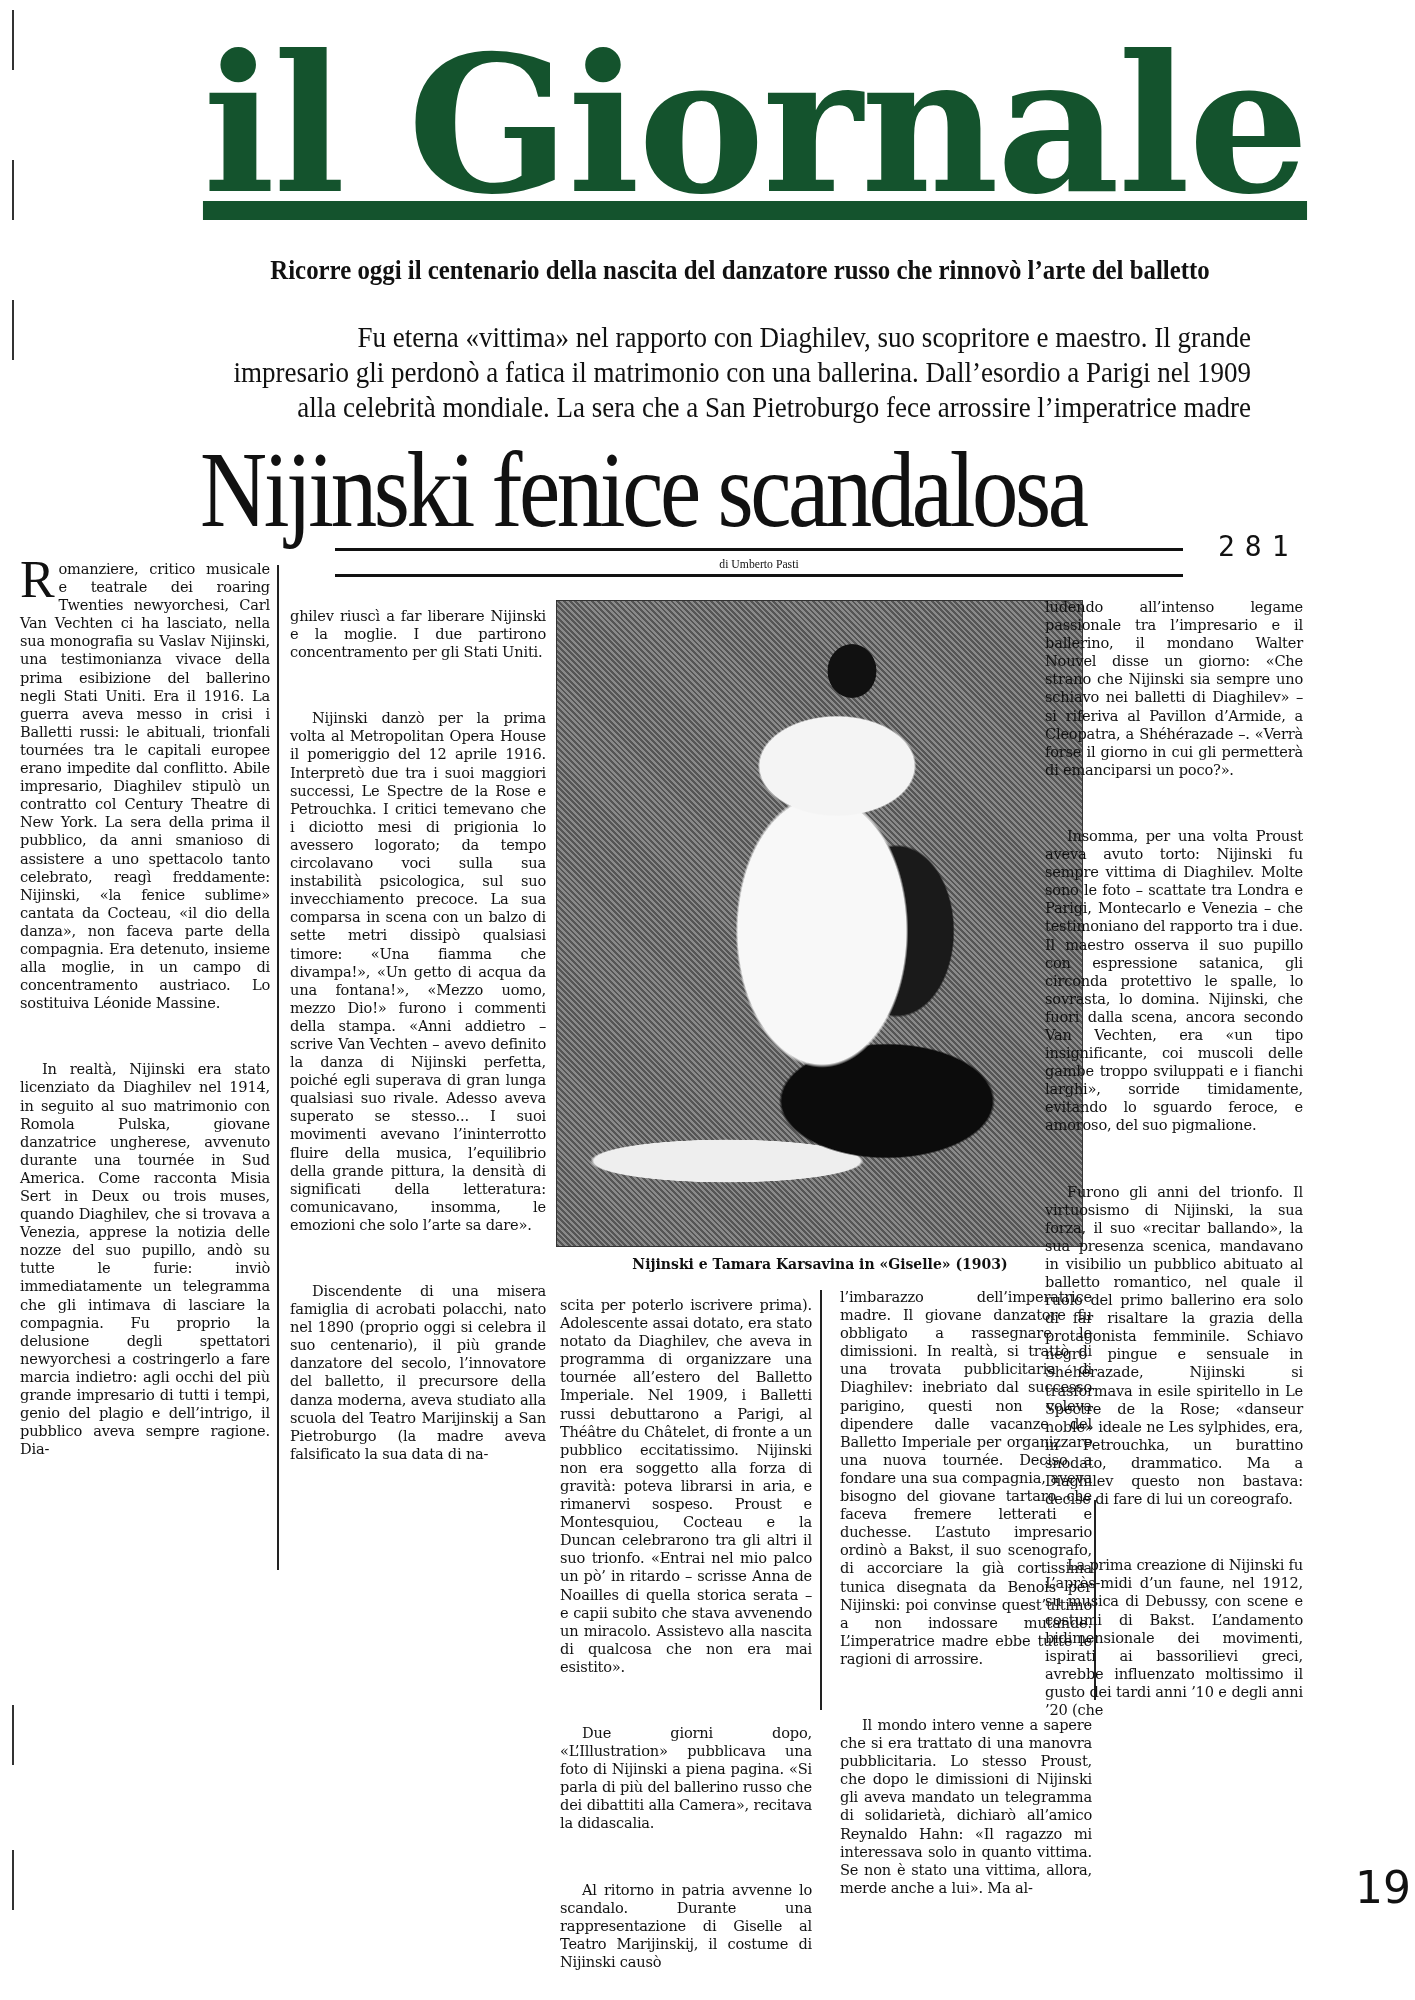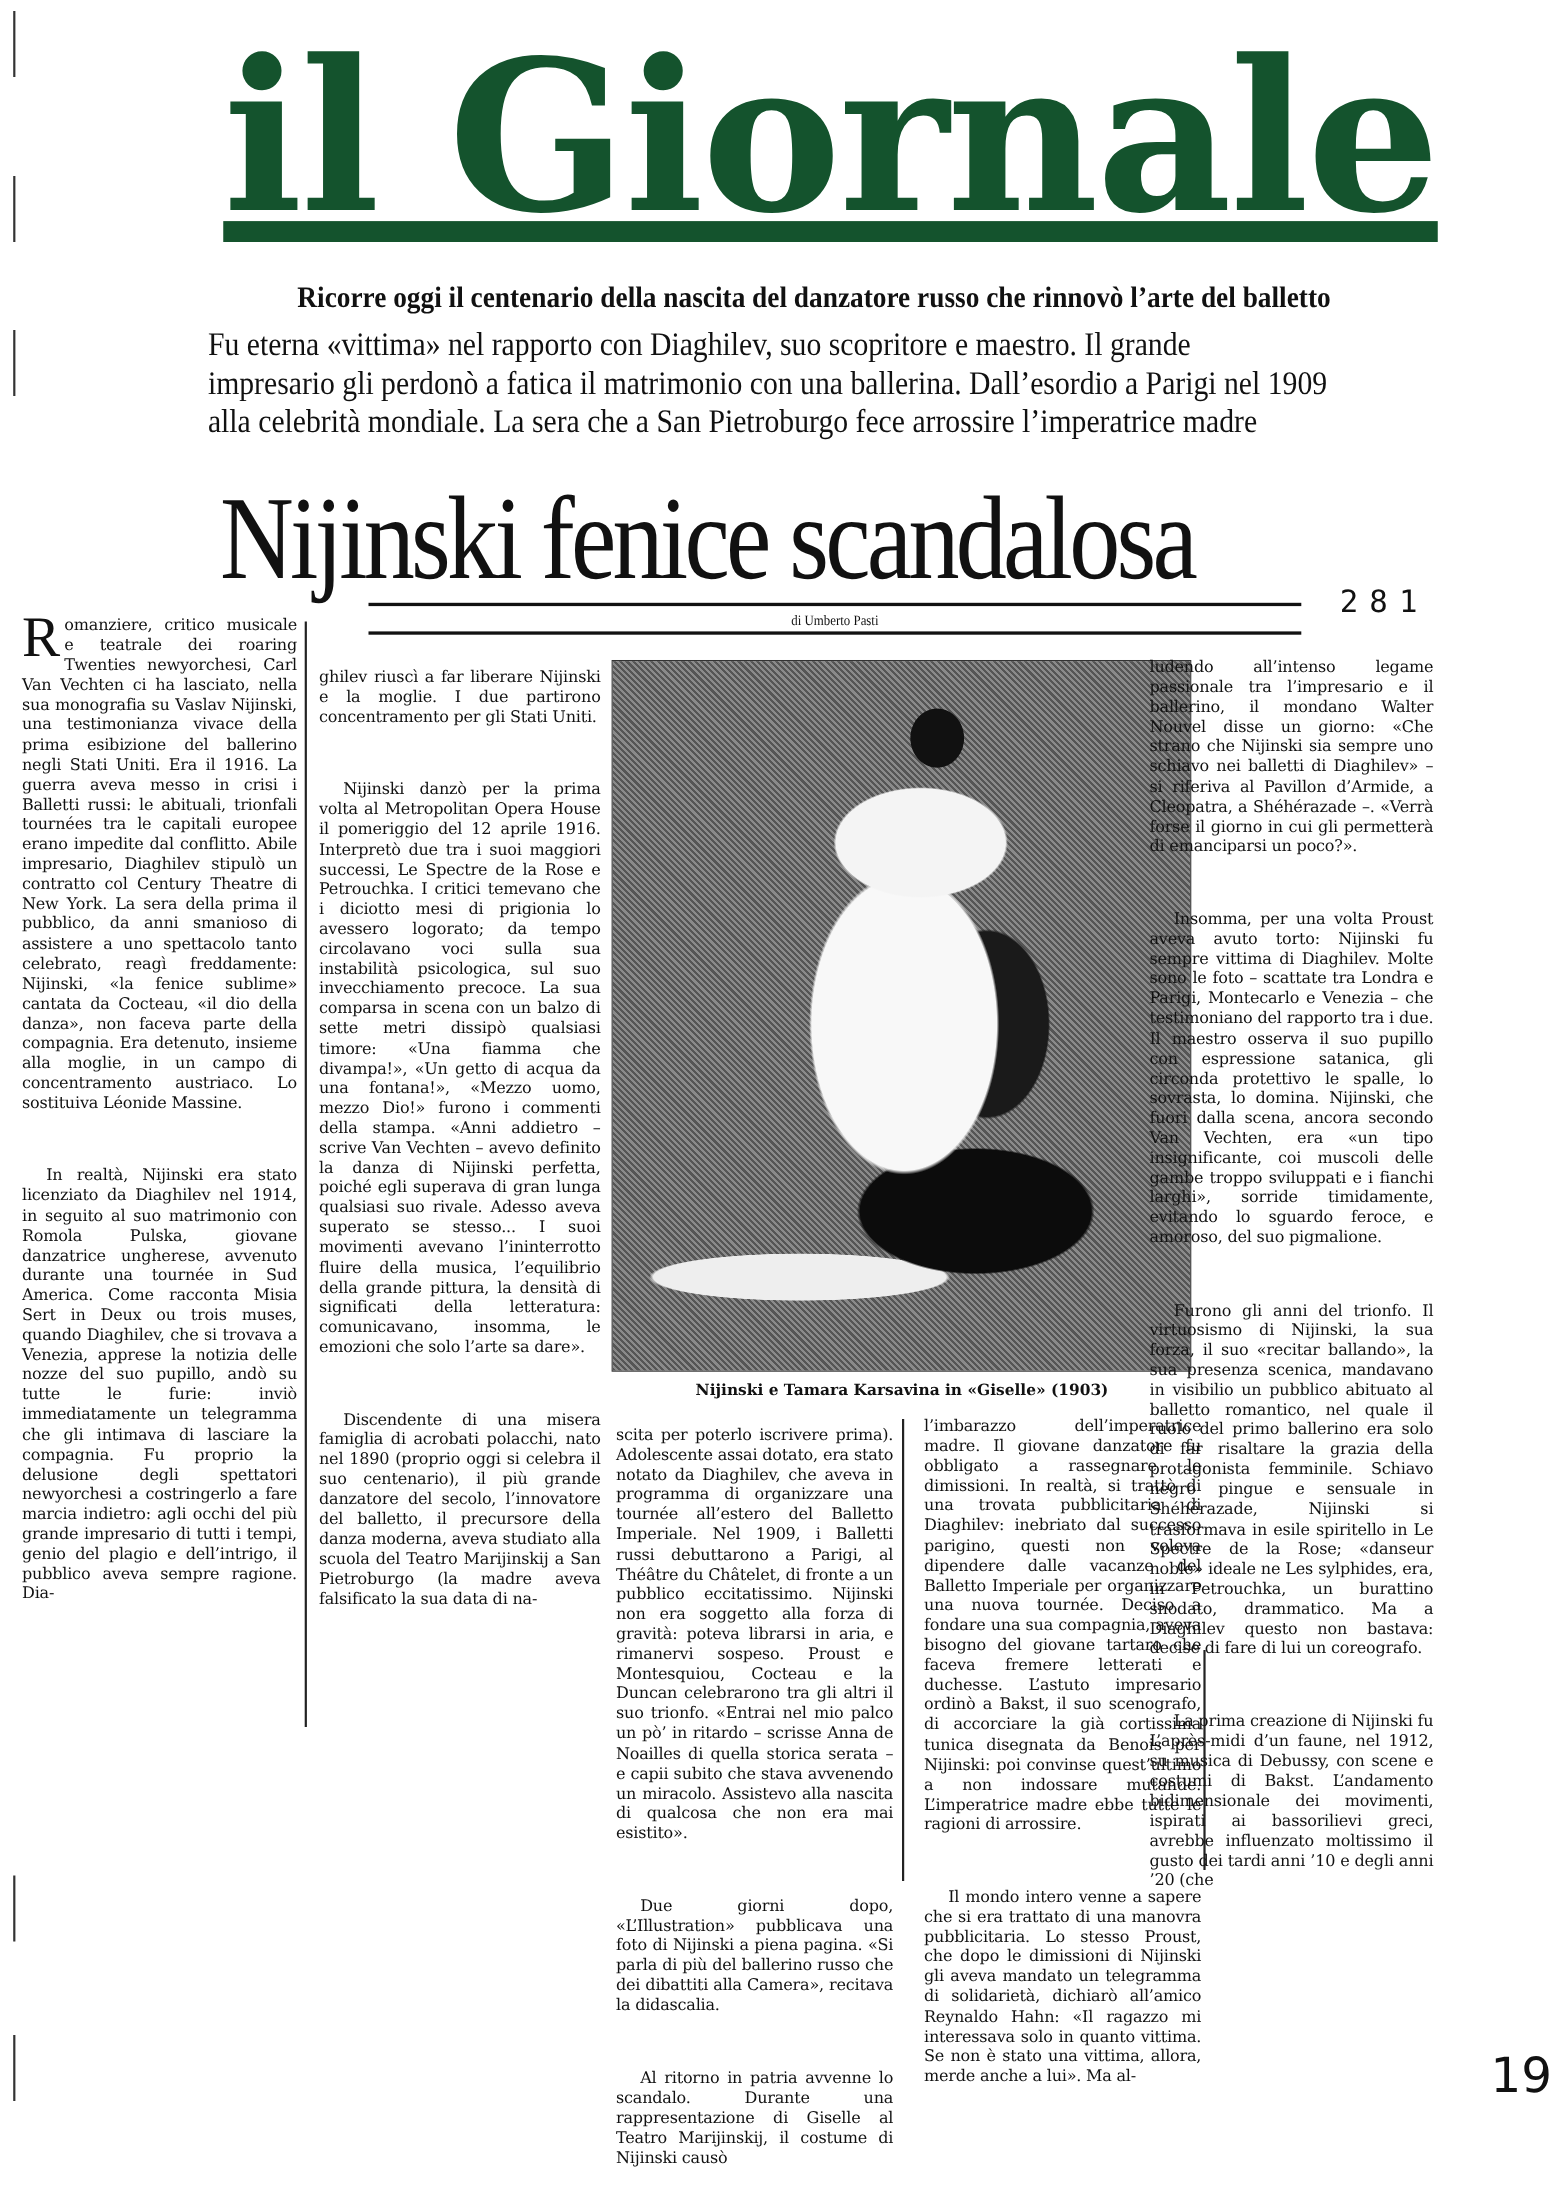--- a/index.html
+++ b/index.html
@@ -16,23 +16,23 @@
       transform: scaleY(1.0);
       text-decoration: underline;
     }
     .kicker {
       position: absolute; left: 170px; top: 255px; width: 1140px;
       font-family: "Liberation Serif", serif; font-weight: bold;
       font-size: 27px; text-align: center; transform: scaleX(0.92); transform-origin: center;
       white-space: nowrap;
     }
     .subhead {
-      position: absolute; left: 130px; top: 296px; width: 1180px;
+      position: absolute; left: 130px; top: 319px; width: 1180px;
       font-family: "Liberation Serif", serif; font-size: 30px; line-height: 35px;
-      text-align: left;
+      text-align: right;
     }
     .subhead div { white-space: nowrap; transform: scaleX(0.9); transform-origin: center; }
     .headline {
       position: absolute; left: 200px; top: 430px; width: 1120px;
       font-family: "Liberation Serif", serif; font-size: 108px; line-height: 120px;
       letter-spacing: -4px; white-space: nowrap;
       transform: scaleX(0.86); transform-origin: left center;
     }
     .pagenum-top {
       position: absolute; left: 1218px; top: 530px;

